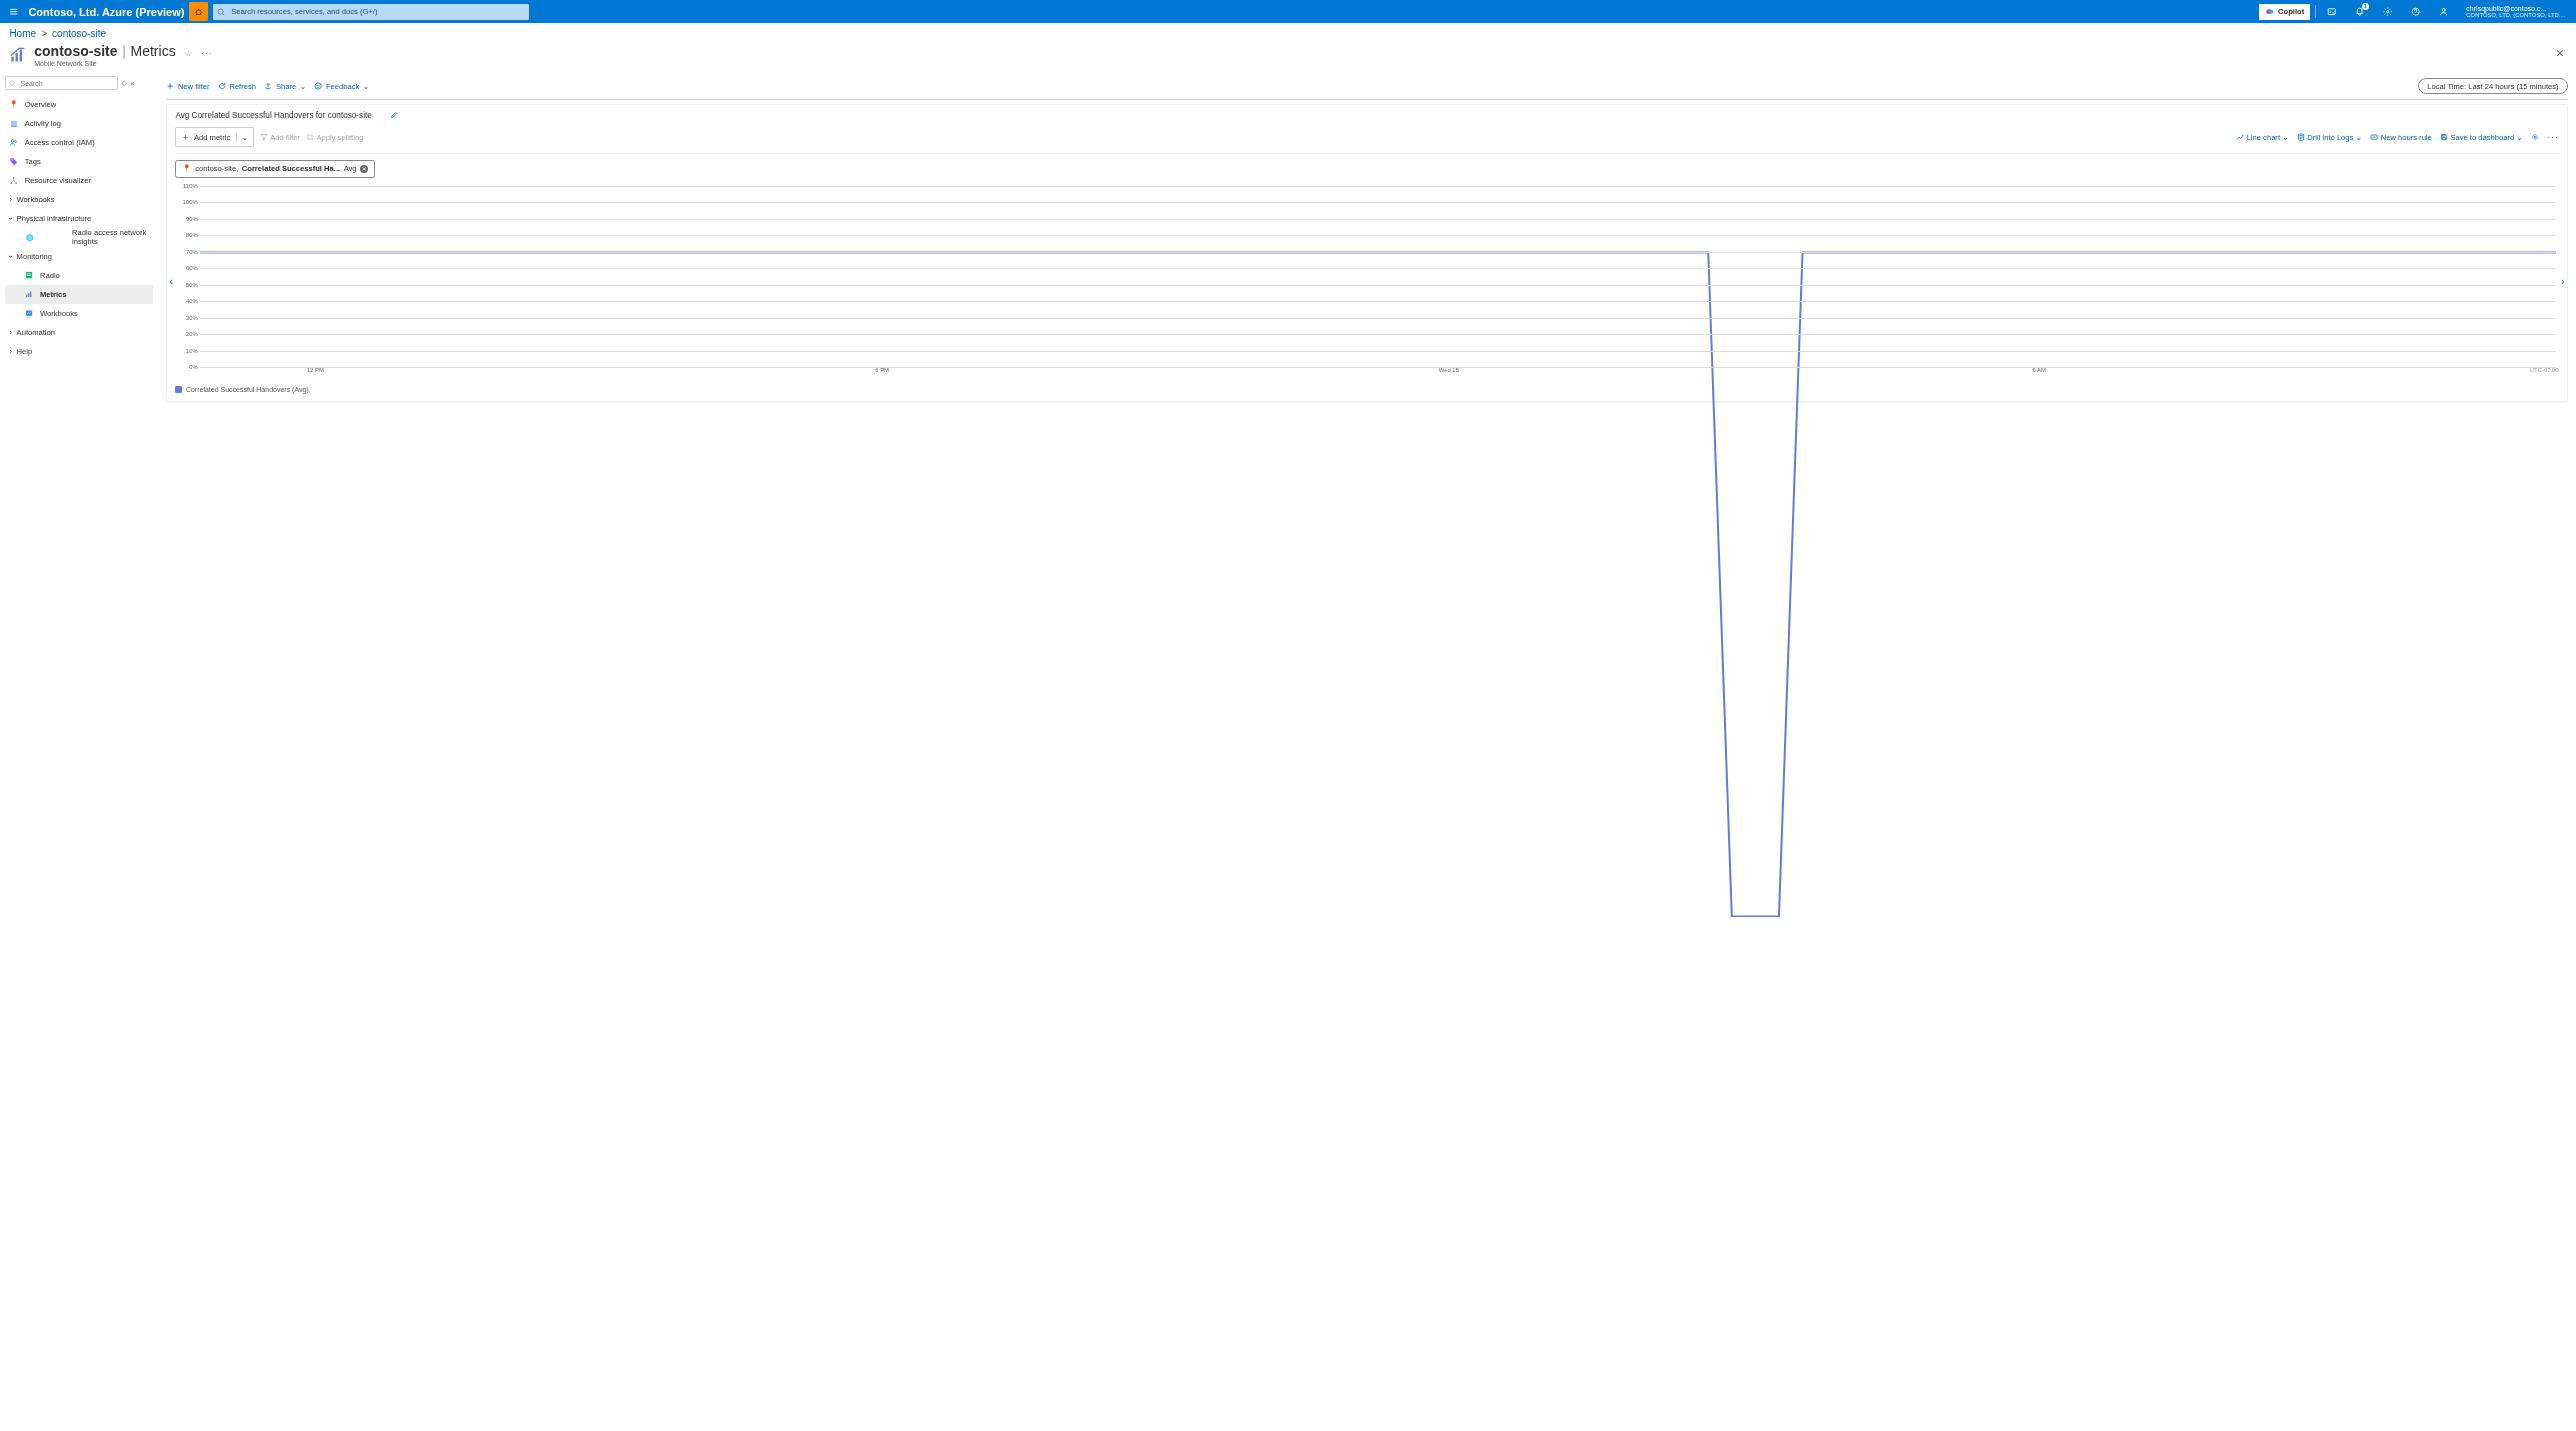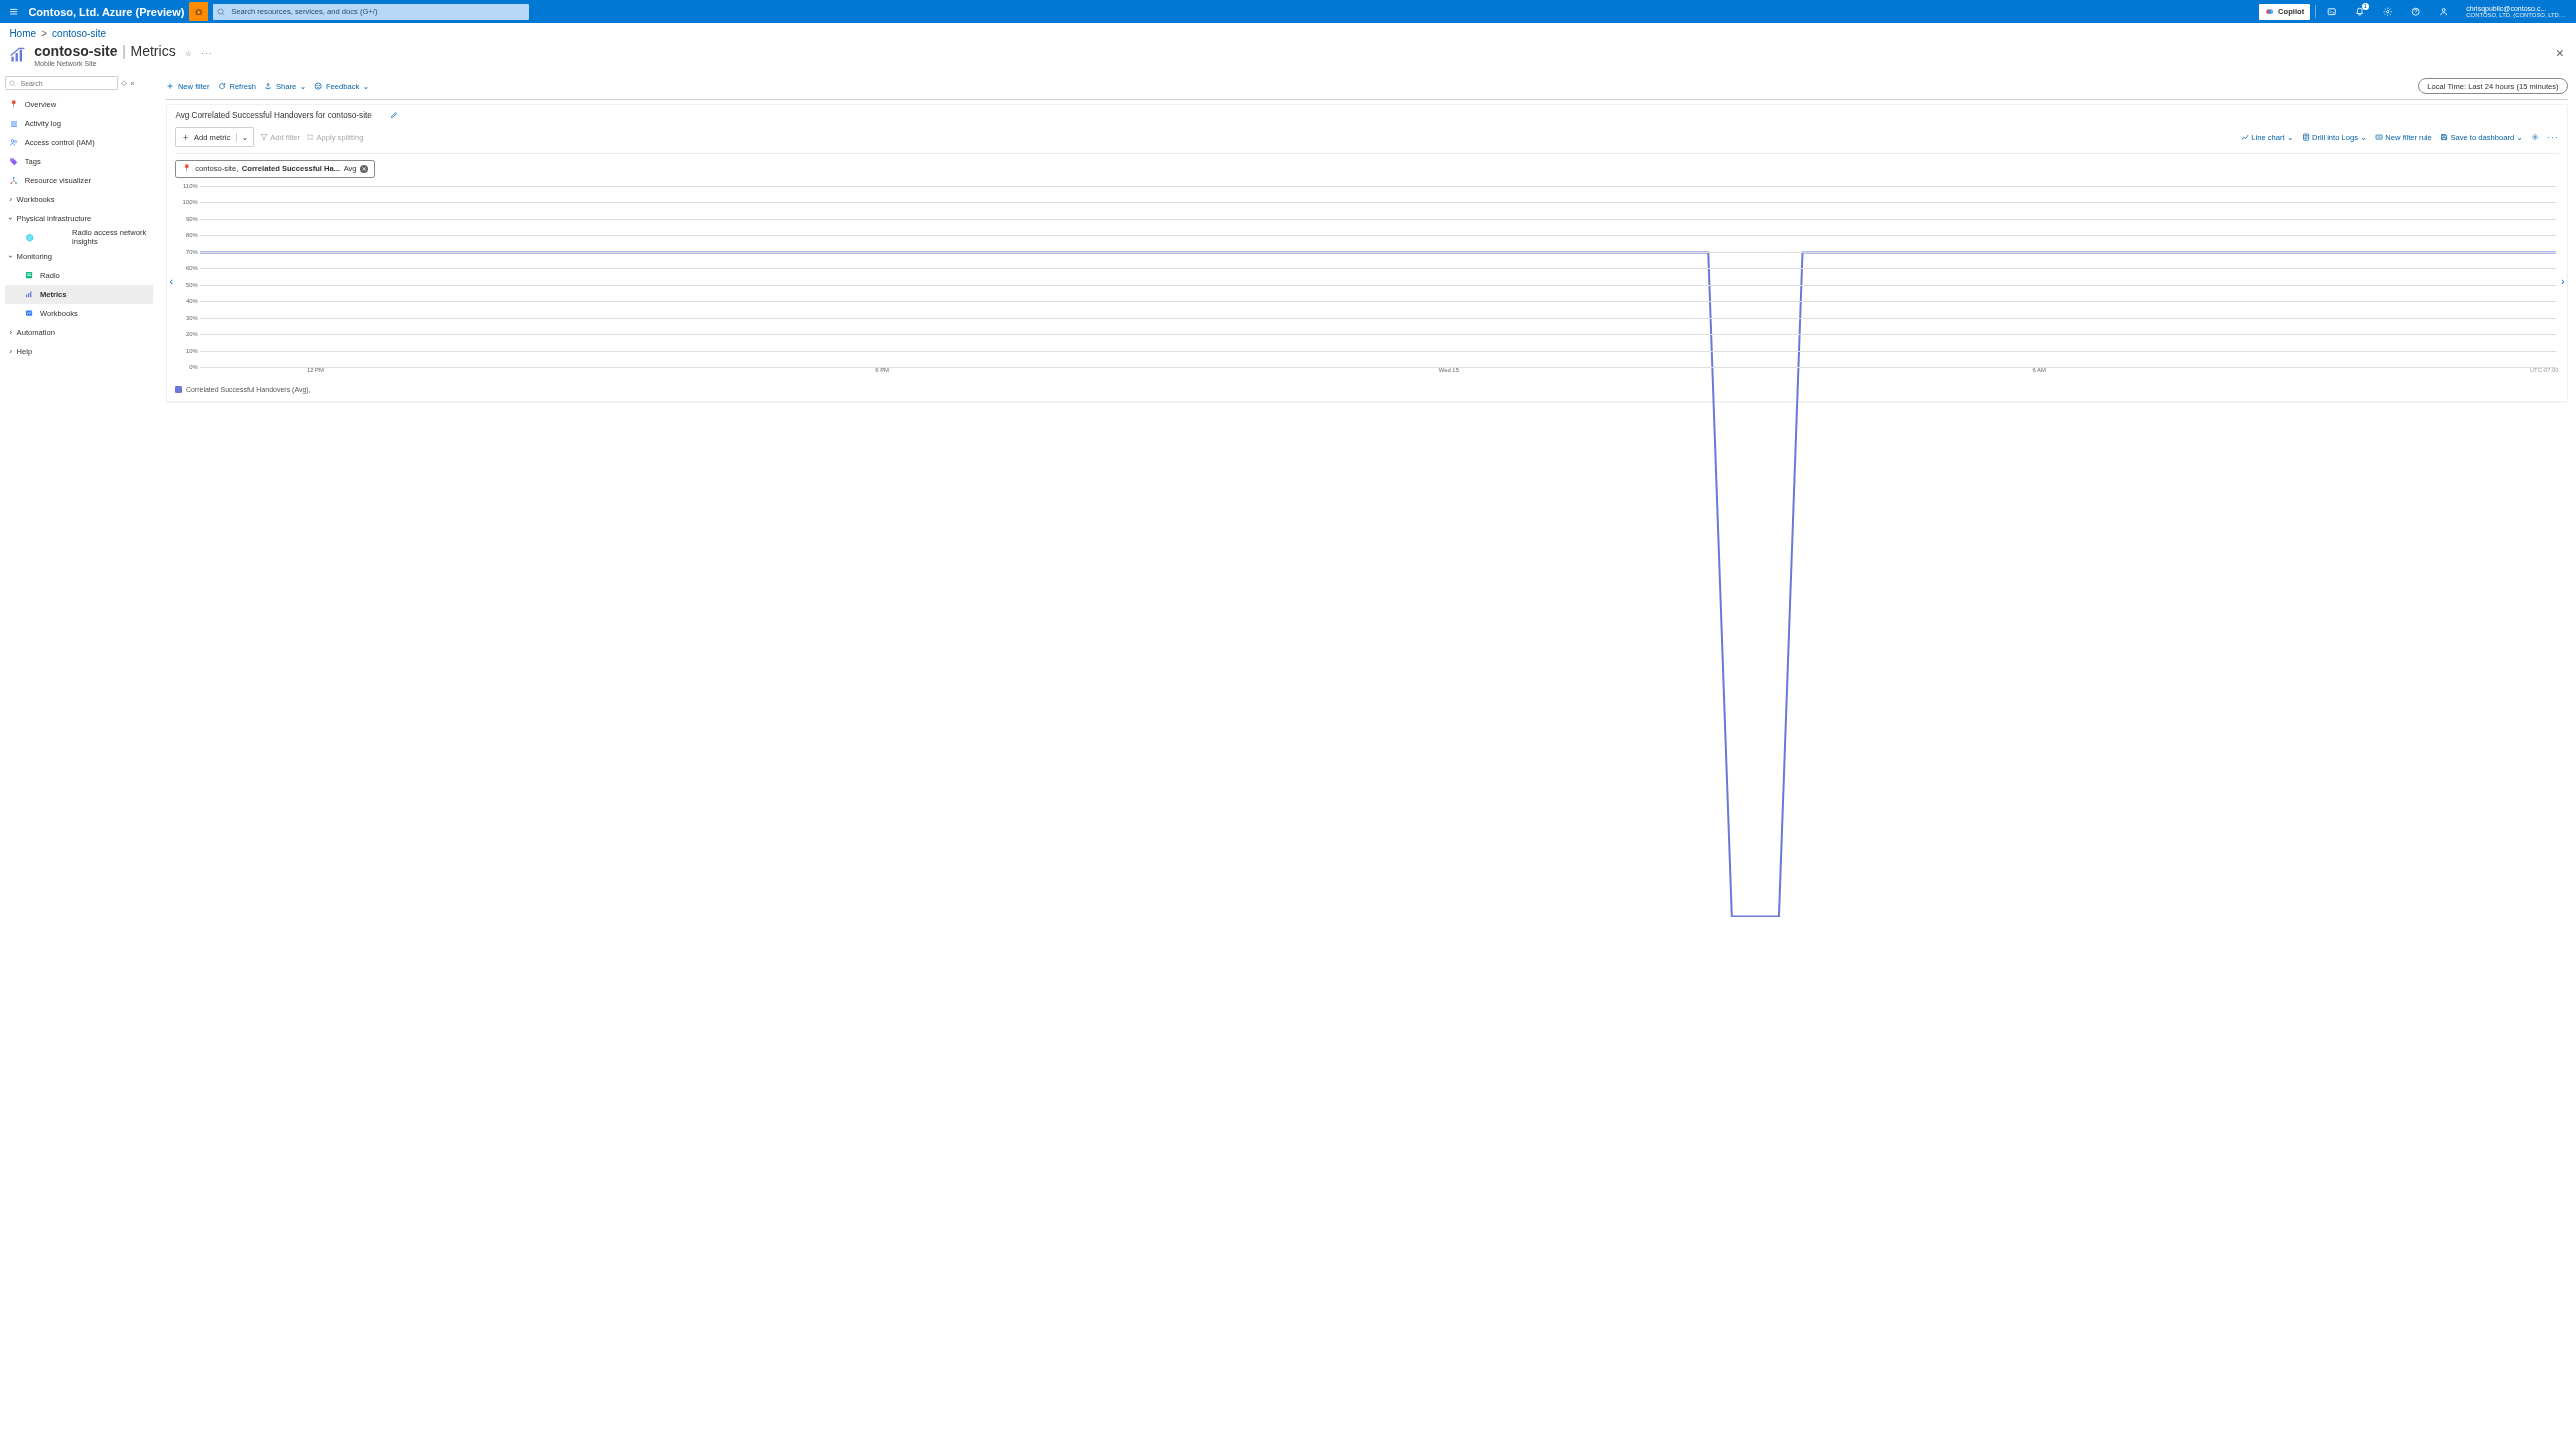--- a/index.html
+++ b/index.html
@@ -391,21 +391,21 @@
                 <path d="M5 5h6M5 8h6M5 11h4"></path>
               </svg>
             <span>Drill into Logs</span>
             <span>⌄</span>
           </div>
           <div class="rt">
             <svg viewBox="0 0 16 16" class="stroke-ic" style="color:var(--link)">
                 <rect x="2" y="4" width="12" height="8" rx="1"></rect>
                 <path d="M5 8h6"></path>
               </svg>
-            <span>New filter rule</span>
+            <span>New hours rule</span>
           </div>
           <div class="rt">
             <svg viewBox="0 0 16 16" class="stroke-ic" style="color:var(--link)">
                 <path d="M3 3h8l2 2v8H3z"></path>
                 <path d="M5 3v3h5V3M5 13v-4h6v4"></path>
               </svg>
             <span>Save to dashboard</span>
             <span>⌄</span>
           </div>
           <div class="rt">

